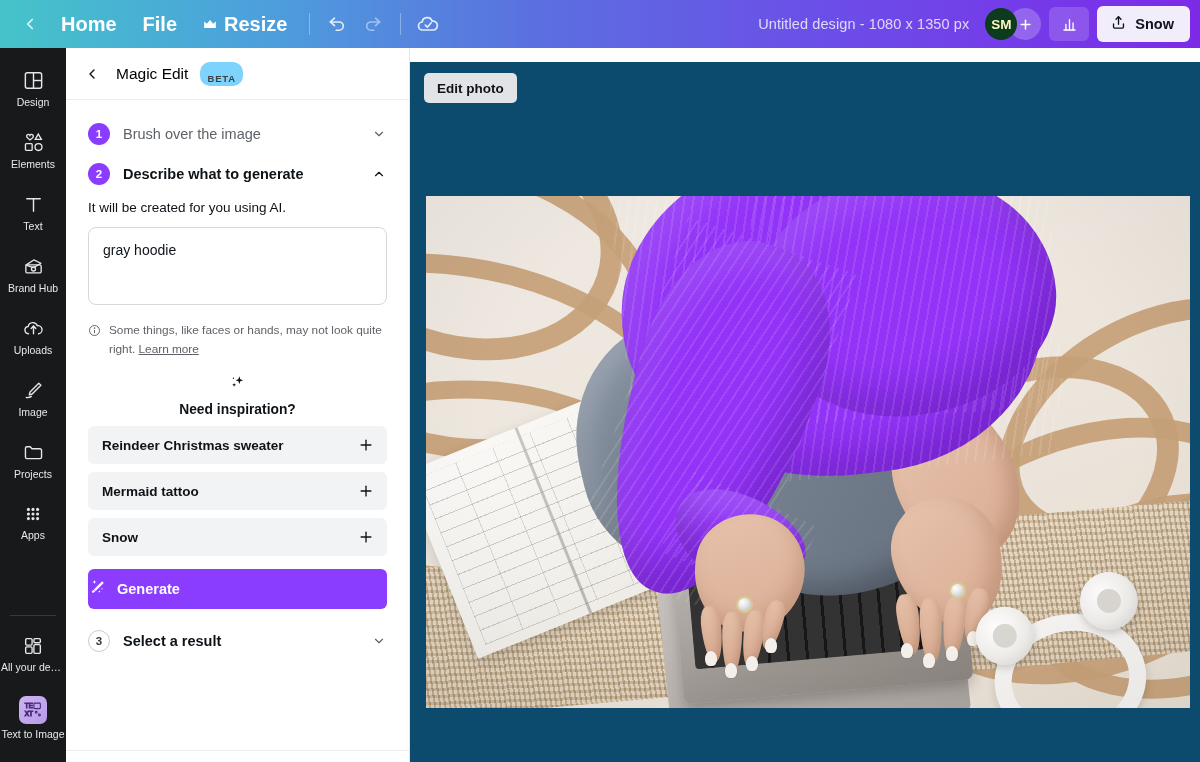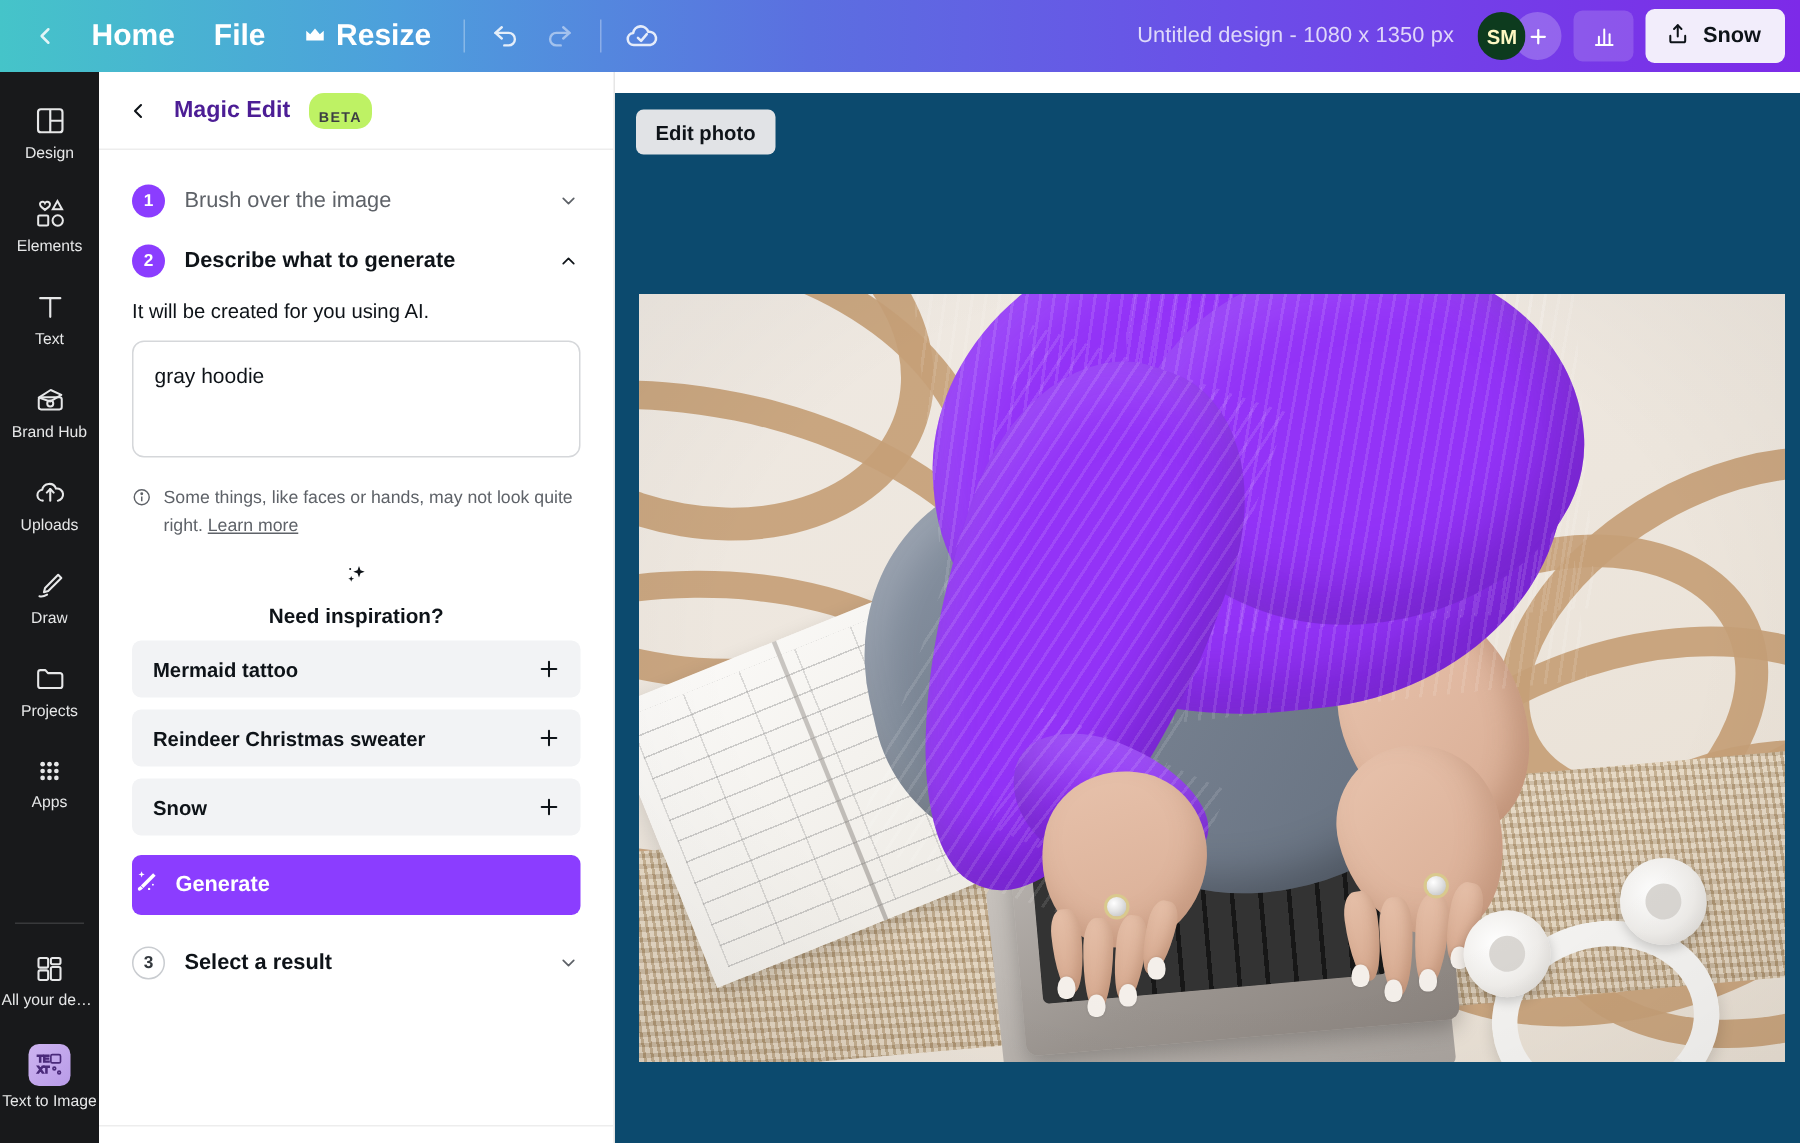--- a/index.html
+++ b/index.html
@@ -94,23 +94,23 @@
   .panel {
     width: 344px; flex: 0 0 344px; background: #ffffff;
     display: flex; flex-direction: column; border-right: 1px solid #E6E6E6;
     position: relative;
   }
   .panel-head {
     height: 52px; flex: 0 0 52px; display: flex; align-items: center;
     gap: 12px; padding: 0 20px 0 18px; border-bottom: 1px solid #EDEDED;
   }
   .back-btn { width: 20px; height: 24px; display: flex; align-items: center; cursor: pointer; }
-  .panel-title { font-size: 15.5px; font-weight: 700; color: #4c1d95; }
+  .panel-title { font-size: 15.5px; font-weight: 400; color: #000000; }
   .beta-badge {
-    background: #bef264; color: #3D3F43; font-size: 9.5px; font-weight: 700;
+    background: #7dd3fc; color: #3D3F43; font-size: 9.5px; font-weight: 700;
     letter-spacing: .9px; padding: 11px 7px 2px; border-radius: 10px;
   }
   .panel-body { flex: 1 1 auto; overflow: hidden; padding: 14px 22px 0; }
 
   .step-row {
     display: flex; align-items: center; gap: 13px;
     padding: 9px 0; cursor: pointer;
   }
   .step-badge {
     width: 22px; height: 22px; flex: 0 0 22px; border-radius: 50%;
@@ -484,21 +484,21 @@
         <span class="rail-label">Uploads</span>
       </div>
 
       <div class="rail-item">
         <span>
           <svg width="23" height="23" viewBox="0 0 24 24" fill="none" stroke="#E6E7E8" stroke-width="1.45" stroke-linecap="round" stroke-linejoin="round">
               <path d="M17.5 4.4l2.2 2.2l-9.1 9.1l-3 .8l.8 -3z"></path>
               <path d="M4.5 19.3c2.2 .6 3.8 -.2 5.3 -1.1"></path>
             </svg>
         </span>
-        <span class="rail-label">Draw</span>
+        <span class="rail-label">Image</span>
       </div>
 
       <div class="rail-item">
         <span>
           <svg width="23" height="23" viewBox="0 0 24 24" fill="none" stroke="#E6E7E8" stroke-width="1.45" stroke-linejoin="round">
               <path d="M3.6 7.6a1.6 1.6 0 0 1 1.6 -1.6h3.4l1.8 2.1h8.4a1.6 1.6 0 0 1 1.6 1.6v7.1a1.6 1.6 0 0 1 -1.6 1.6H5.2a1.6 1.6 0 0 1 -1.6 -1.6z"></path>
             </svg>
         </span>
         <span class="rail-label">Projects</span>
       </div>
@@ -603,31 +603,31 @@
             <svg width="16" height="16" viewBox="0 0 24 24" fill="#0E1318">
                 <path d="M14 3.5l1.5 4.2 4.2 1.5-4.2 1.5L14 15l-1.5-4.3L8.3 9.2l4.2-1.5z"></path>
                 <path d="M6.2 13.4l.8 2.1 2.1.8-2.1.8-.8 2.1-.8-2.1-2.1-.8 2.1-.8z"></path>
                 <circle cx="5.2" cy="6.4" r="1"></circle>
               </svg>
           </span>
           <span>Need inspiration?</span>
         </div>
 
         <div class="sugg-item">
-          <span class="sugg-label">Mermaid tattoo</span>
+          <span class="sugg-label">Reindeer Christmas sweater</span>
           <span class="plus-ico">
             <svg width="18" height="18" viewBox="0 0 24 24" fill="none" stroke="#0E1318" stroke-width="1.8" stroke-linecap="round">
                 <line x1="12" y1="5.5" x2="12" y2="18.5"></line>
                 <line x1="5.5" y1="12" x2="18.5" y2="12"></line>
               </svg>
           </span>
         </div>
 
         <div class="sugg-item">
-          <span class="sugg-label">Reindeer Christmas sweater</span>
+          <span class="sugg-label">Mermaid tattoo</span>
           <span class="plus-ico">
             <svg width="18" height="18" viewBox="0 0 24 24" fill="none" stroke="#0E1318" stroke-width="1.8" stroke-linecap="round">
                 <line x1="12" y1="5.5" x2="12" y2="18.5"></line>
                 <line x1="5.5" y1="12" x2="18.5" y2="12"></line>
               </svg>
           </span>
         </div>
 
         <div class="sugg-item">
           <span class="sugg-label">Snow</span>

